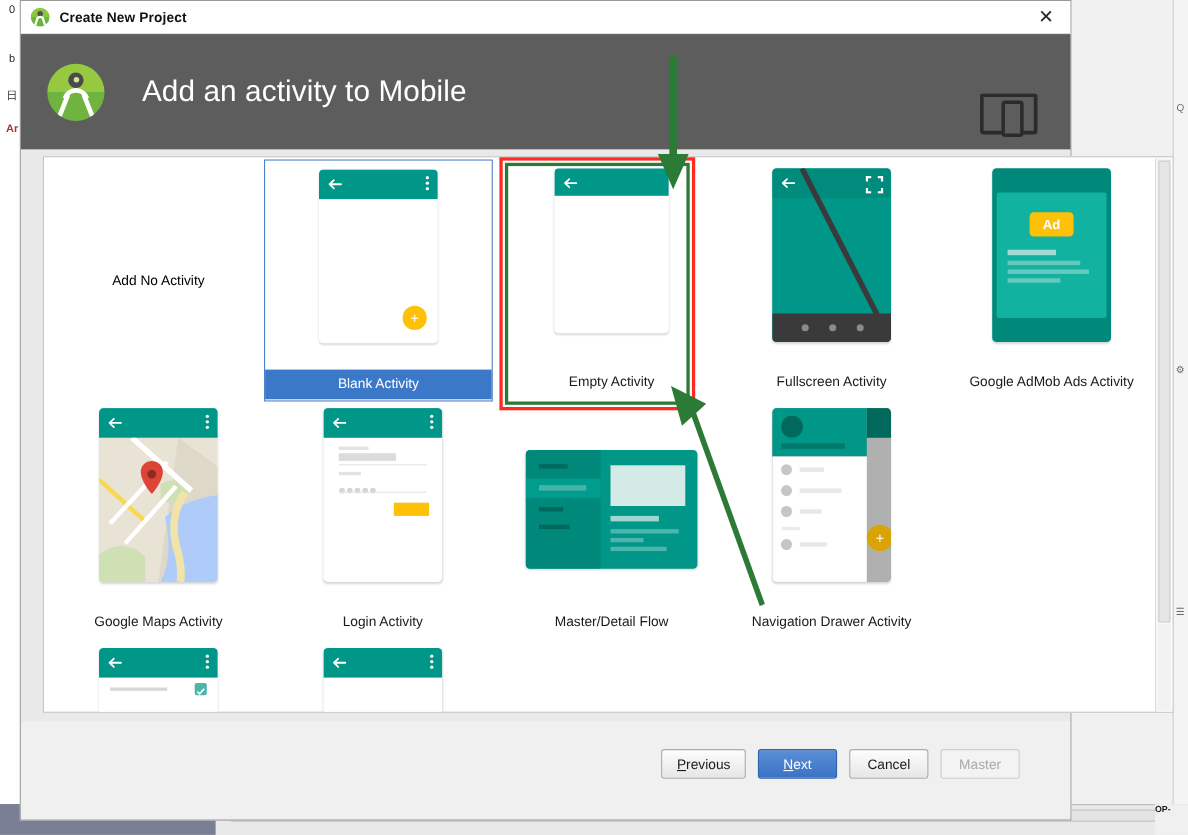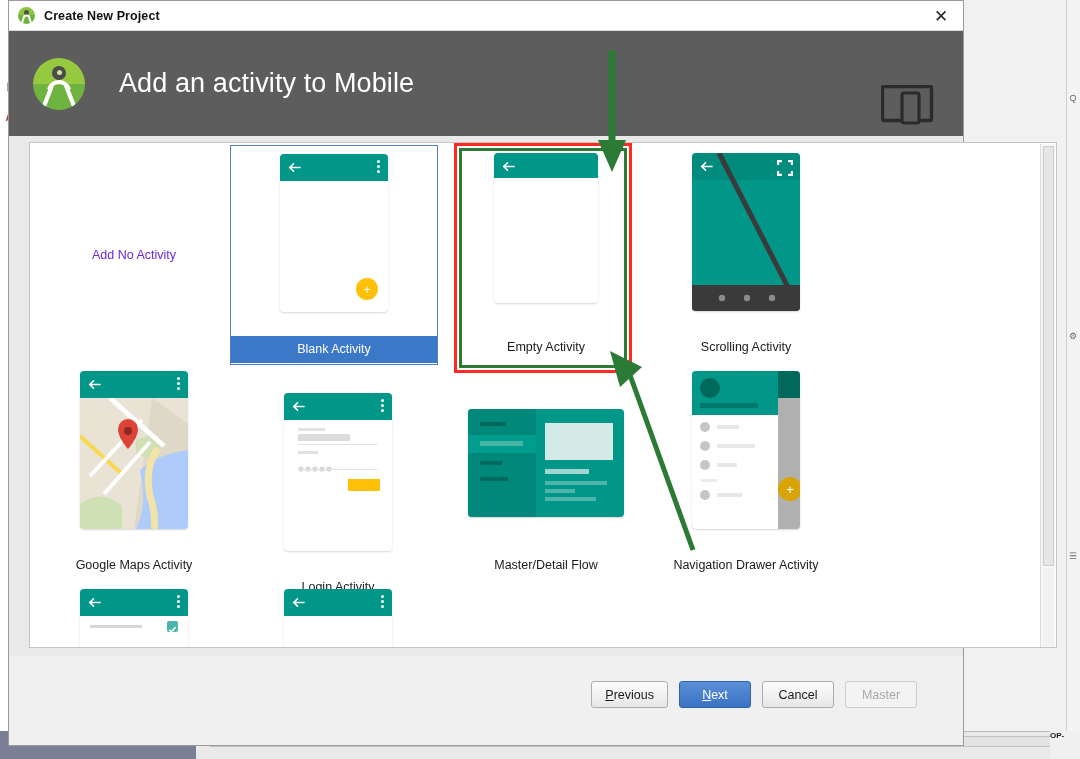--- a/index.html
+++ b/index.html
@@ -48,21 +48,21 @@
     color: #9a9a9a; font-size: 9px; line-height: 4px; letter-spacing: 2px;
   }
   .bg-bottom-right-txt {
     position: absolute; right: 0px; bottom: 0px; width: 30px; height: 28px;
     font-size: 8px; color: #1a1a1a; font-weight: bold; line-height: 10px;
     background:#f0f0f0;
   }
 
   
   .dialog {
-    position: absolute; left: 8px; top: 0; width: 956px; height: 746px;
+    position: absolute; left: 18px; top: 0; width: 956px; height: 746px;
     background: #f0f0f0;
     border: 1px solid #9a9a9a;
   }
   .titlebar {
     position: relative; height: 30px; background: #ffffff;
     border-bottom: 1px solid #dcdcdc;
     display: flex; align-items: center; padding-left: 9px;
   }
   .title-icon { width: 17px; height: 17px; position: relative; flex: 0 0 auto; }
   .ai-circle {
@@ -142,21 +142,21 @@
   .cell.selected .thumbwrap { height: 190px; }
   .label {
     font-size: 12.5px; color: #1a1a1a; text-align: center;
     width: 100%; padding-top: 3px;
   }
   .cell.selected .label {
     background: #3c78c8; color: #ffffff; padding: 6px 0 7px; font-size: 12.5px;
   }
   .nolabel-only {
     display: flex; align-items: center; justify-content: center;
-    height: 220px; width: 208px; font-size: 12.5px; color: #6d28d9;
+    height: 220px; width: 208px; font-size: 12.5px; color: #000000;
   }
 
   
   .phone {
     width: 108px; height: 158px; background: #ffffff;
     border-radius: 4px; position: relative; overflow: hidden;
     box-shadow: 0 1px 2px rgba(0,0,0,.16);
   }
   .appbar {
     height: 27px; background: #009688; position: relative;
@@ -336,23 +336,37 @@
                   <circle cx="80" cy="145" r="3.2" fill="#8b8b8b"></circle>
                 </svg>
                 <svg class="back" viewBox="0 0 13 13" style="position:absolute;left:8px;top:7px;width:13px;height:13px;z-index:3">
                     <path d="M12 6.5 H2 M5.5 2.8 L1.6 6.5 L5.5 10.2" stroke="#fff" stroke-width="1.6" fill="none" stroke-linecap="round" stroke-linejoin="round"></path>
                   </svg>
                 <svg style="position:absolute;right:7px;top:7px;z-index:3" width="16" height="16" viewBox="0 0 16 16">
                   <path d="M1 5 V1 H5 M11 1 H15 V5 M15 11 V15 H11 M5 15 H1 V11" stroke="#fff" stroke-width="2.3" fill="none"></path>
                 </svg>
               </div>
             </div>
-            <div class="label">Scrolling Activity</div>
-          </div>
-
+            <div class="label">Fullscreen Activity</div>
+          </div>
+
+          <div class="cell" style="left:812px; top:2px;">
+            <div class="thumbwrap">
+              <div class="phone" style="background:#00897b">
+                <div style="position:absolute;left:4px;top:22px;width:100px;height:114px;background:#12b2a0;border-radius:2px"></div>
+                <div style="position:absolute;left:34px;top:40px;width:40px;height:22px;background:#ffc107;border-radius:4px;
+                            display:flex;align-items:center;justify-content:center;color:#fff;font-size:12px;font-weight:bold">Ad</div>
+                <div style="position:absolute;left:14px;top:74px;width:44px;height:5px;background:#9fdcd3"></div>
+                <div style="position:absolute;left:14px;top:84px;width:66px;height:4px;background:#65cabd"></div>
+                <div style="position:absolute;left:14px;top:92px;width:74px;height:4px;background:#65cabd"></div>
+                <div style="position:absolute;left:14px;top:100px;width:48px;height:4px;background:#65cabd"></div>
+              </div>
+            </div>
+            <div class="label">Google AdMob Ads Activity</div>
+          </div>
 
           <div class="cell" style="left:0px; top:220px;align-items:center;">
             <div class="thumbwrap">
               <div class="phone">
                 <div class="appbar">
                   <svg class="back" viewBox="0 0 13 13">
                       <path d="M12 6.5 H2 M5.5 2.8 L1.6 6.5 L5.5 10.2" stroke="#fff" stroke-width="1.6" fill="none" stroke-linecap="round" stroke-linejoin="round"></path>
                     </svg>
                   <div class="dots">
                       <div class="dot3"></div>
@@ -374,21 +388,21 @@
                   <g>
                     <path d="M38 31 a10 10 0 0 1 20 0 c0 9 -10 20 -10 20 s-10 -11 -10 -20 z" fill="#db4437"></path>
                     <circle cx="48" cy="33" r="4" fill="#8f2a22"></circle>
                   </g>
                 </svg>
               </div>
             </div>
             <div class="label">Google Maps Activity</div>
           </div>
 
-          <div class="cell" style="left:204px; top:220px;margin-top:22px;">
+          <div class="cell" style="left:204px; top:220px;">
             <div class="thumbwrap">
               <div class="phone">
                 <div class="appbar">
                   <svg class="back" viewBox="0 0 13 13">
                       <path d="M12 6.5 H2 M5.5 2.8 L1.6 6.5 L5.5 10.2" stroke="#fff" stroke-width="1.6" fill="none" stroke-linecap="round" stroke-linejoin="round"></path>
                     </svg>
                   <div class="dots">
                       <div class="dot3"></div>
                       <div class="dot3"></div>
                       <div class="dot3"></div>

